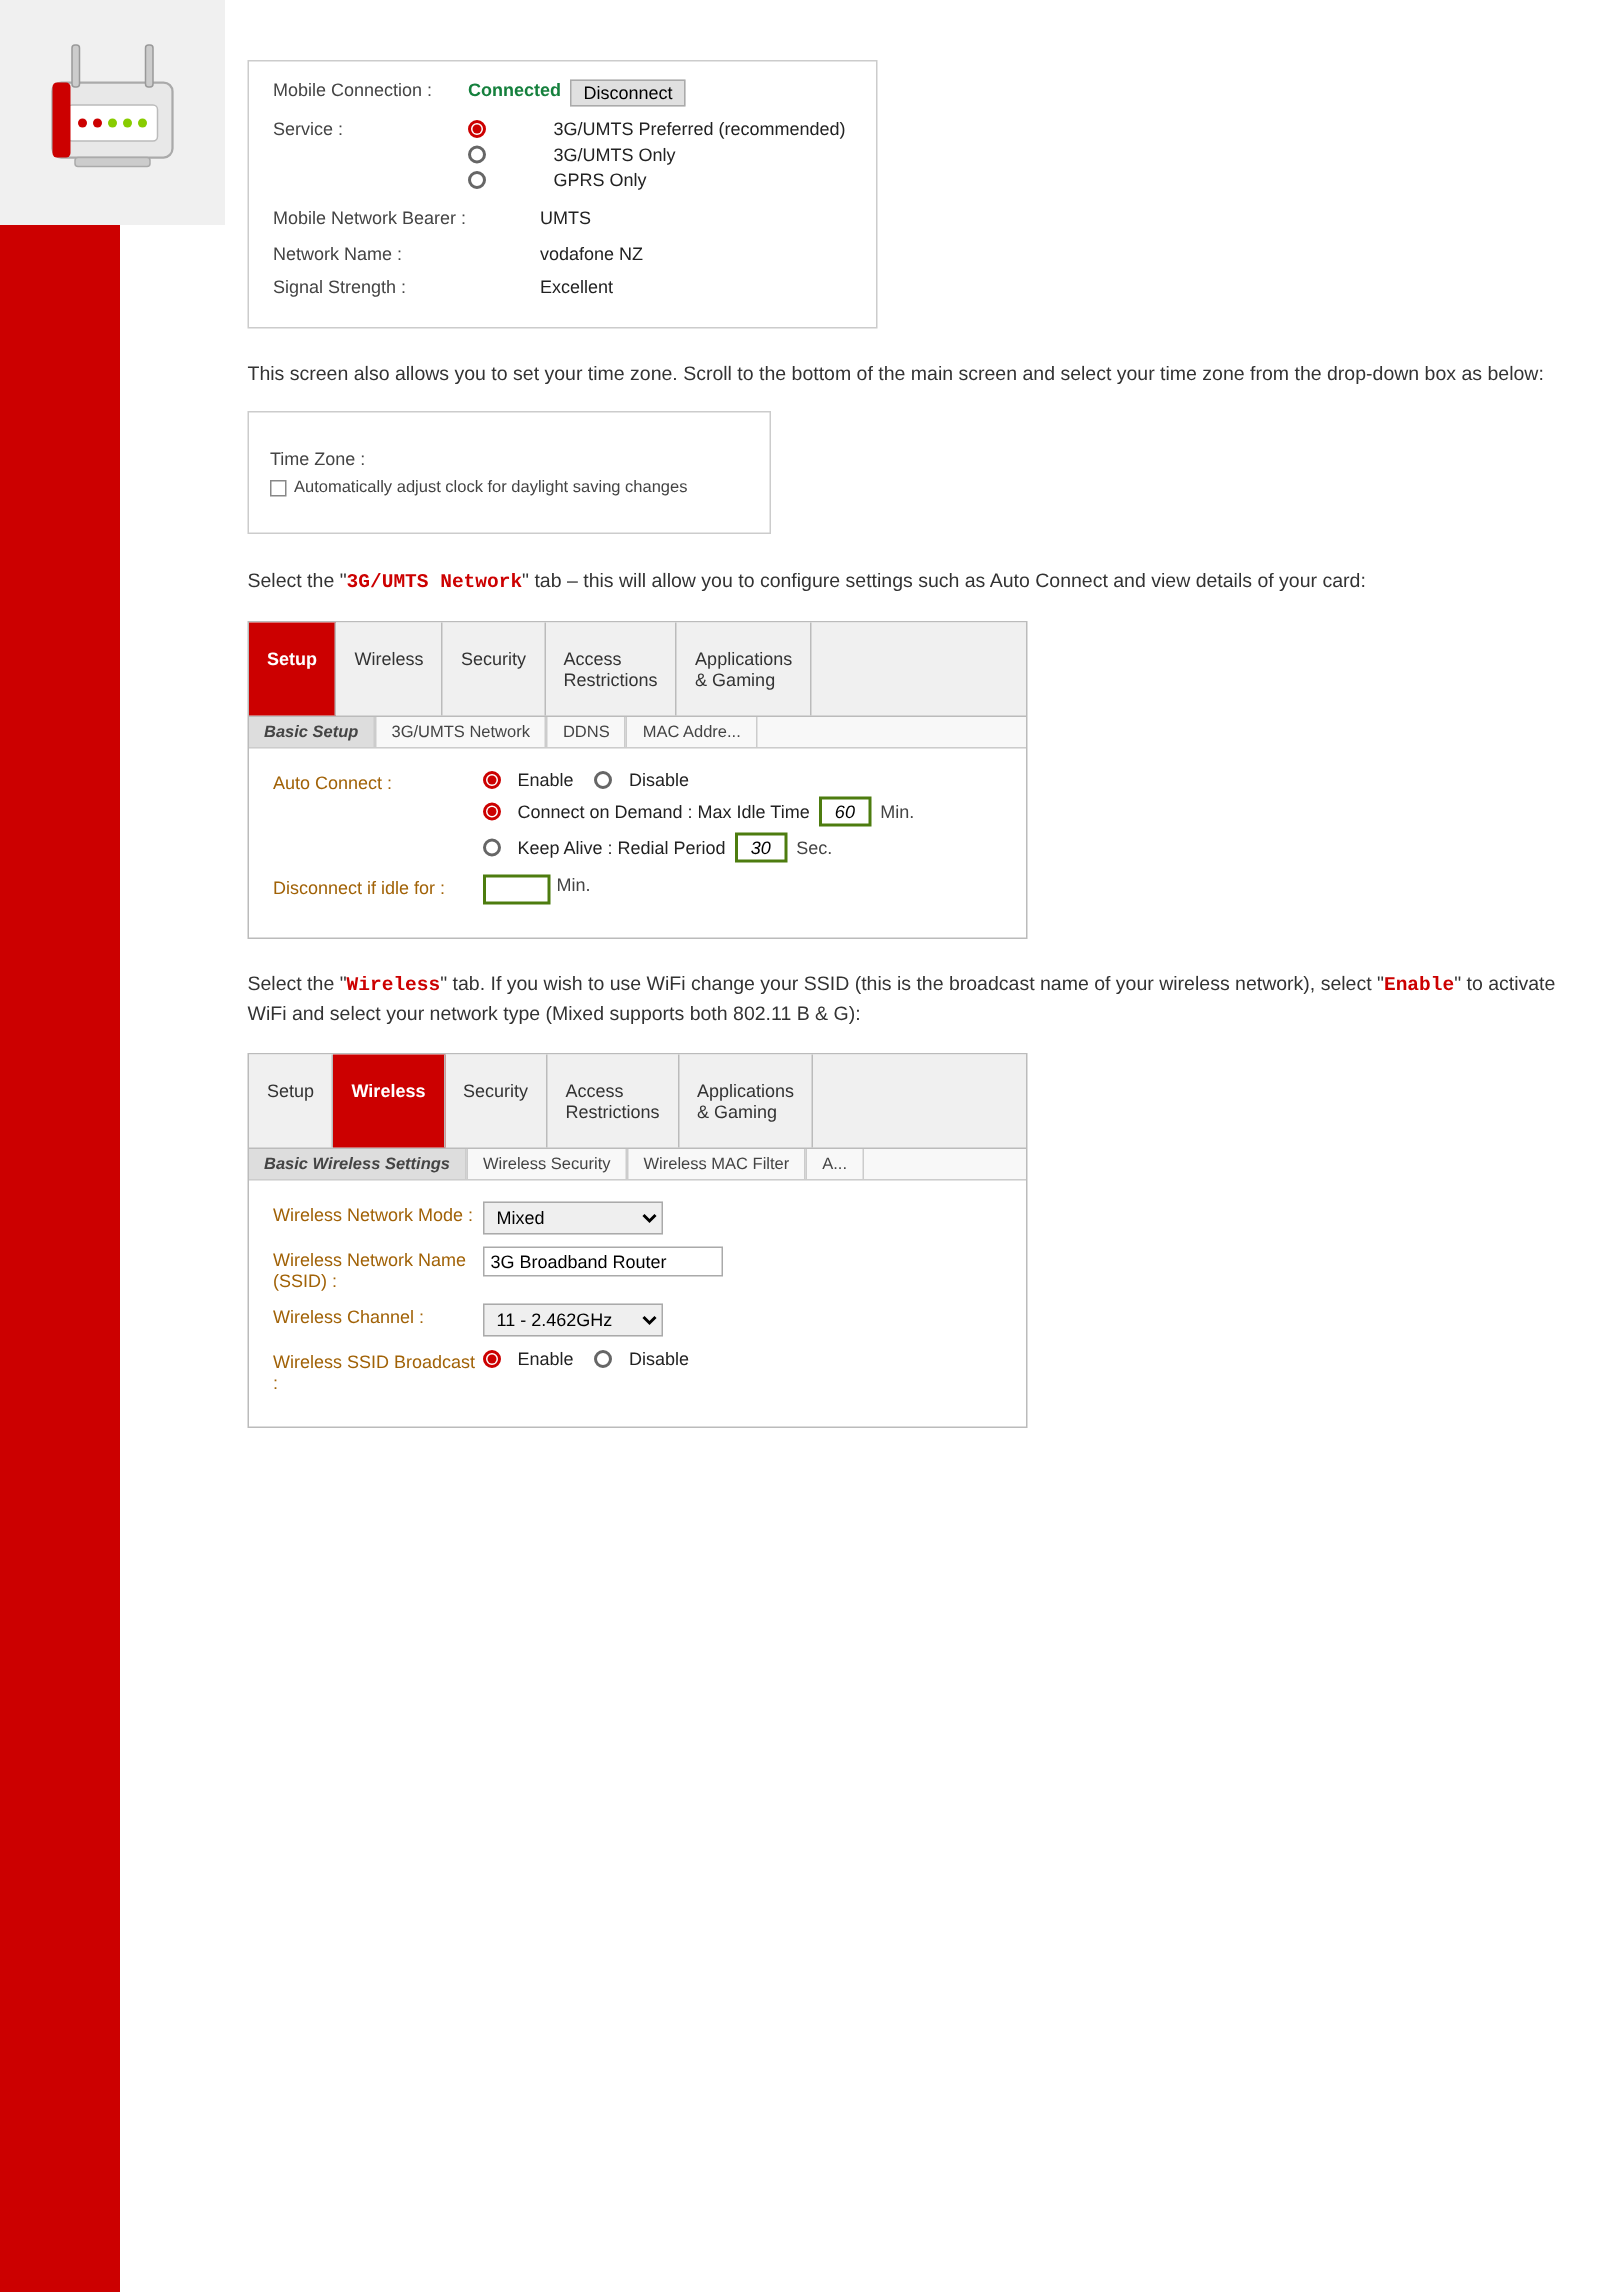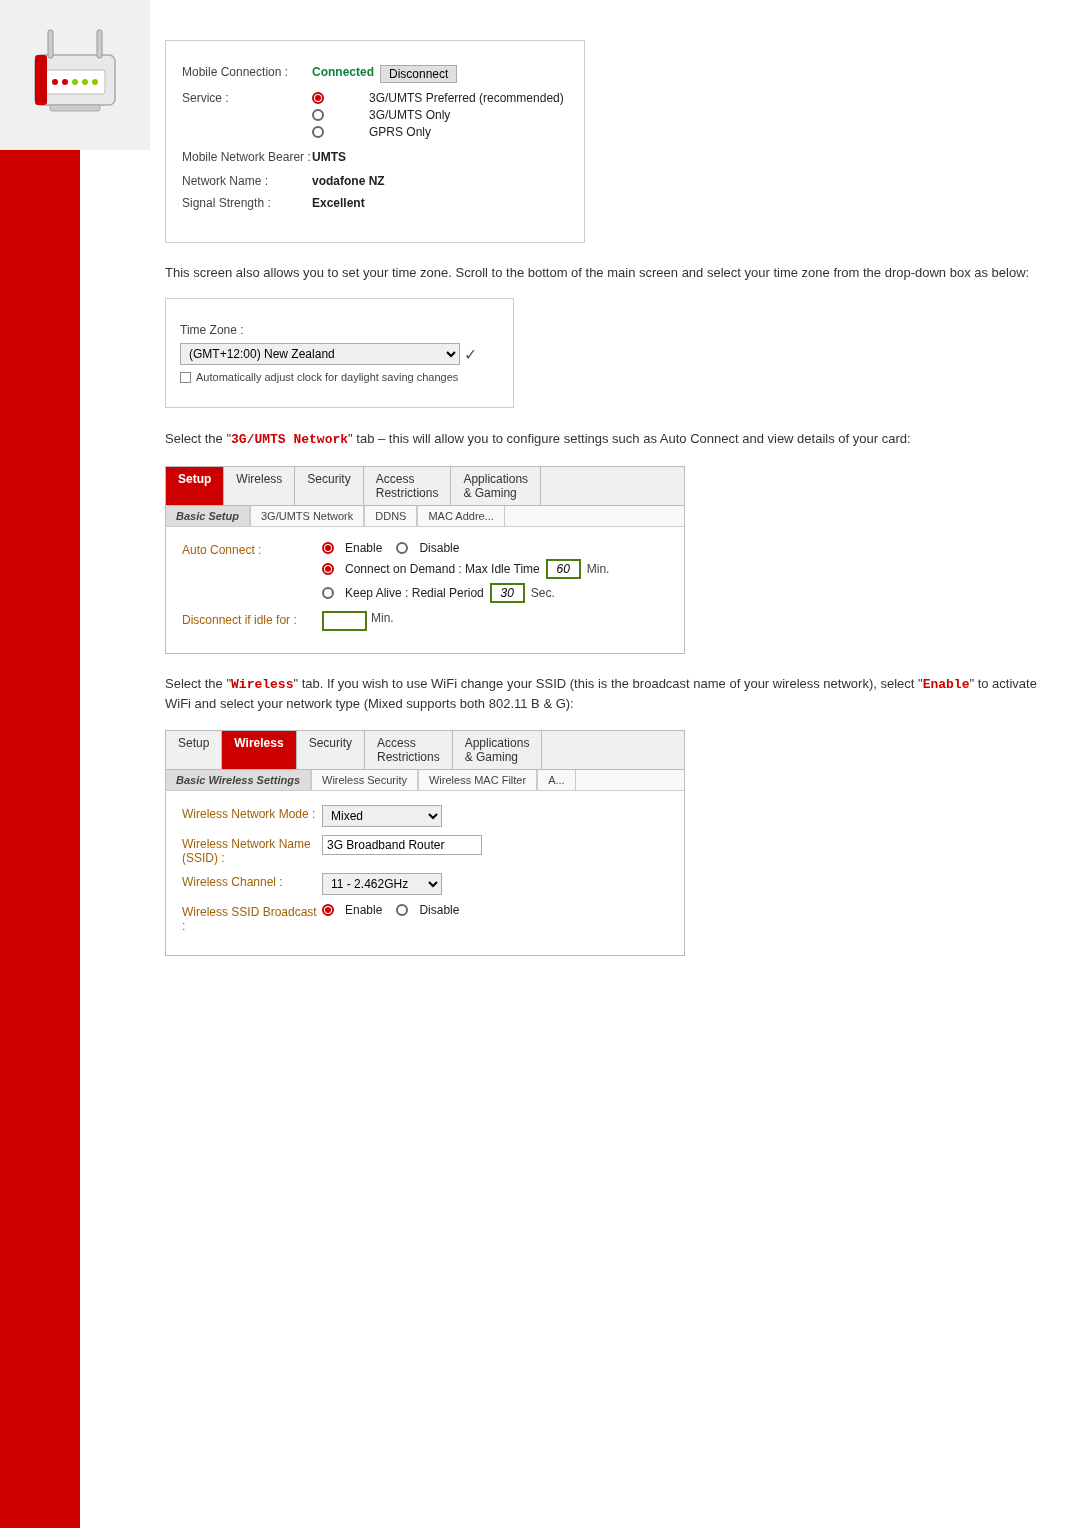--- a/index.html
+++ b/index.html
@@ -42,21 +42,21 @@
       position: absolute;
       left: 155px;
       top: 30px;
       right: 20px;
       padding: 10px;
     }
 
     
     .info-table {
       border: 1px solid #ccc;
-      padding: 24px 16px;
+      padding: 12px 16px;
       width: 420px;
       background: #fff;
       margin-bottom: 20px;
     }
 
     .info-row {
       display: flex;
       margin-bottom: 8px;
       align-items: flex-start;
     }
@@ -67,21 +67,22 @@
       font-size: 12px;
       flex-shrink: 0;
     }
 
     .info-value {
       color: #222;
       font-size: 12px;
     }
 
     .info-value.bold {
-      font-weight: bold;
+      font-weight: normal;
+      margin-left: 48px;
     }
 
     .connected-text {
       color: #15803d;
       font-weight: bold;
       font-size: 12px;
       margin-right: 6px;
     }
 
     .disconnect-btn {
@@ -202,21 +203,21 @@
       background: #fff;
     }
 
     .tab-bar {
       display: flex;
       background: #f0f0f0;
       border-bottom: 1px solid #bbb;
     }
 
     .tab-item {
-      padding: 5px 12px;
+      padding: 17px 12px;
       font-size: 12px;
       border-right: 1px solid #bbb;
       cursor: pointer;
       color: #333;
       white-space: nowrap;
     }
 
     .tab-item.active {
       background: #cc0000;
       color: #fff;
@@ -384,26 +385,20 @@
     <div class="info-row">
       <span class="info-label">Signal Strength :</span>
       <span class="info-value bold">Excellent</span>
     </div>
   </div>
 
   <p class="desc-text">This screen also allows you to set your time zone. Scroll to the bottom of the main screen and select your time zone from the drop-down box as below:</p>
 
   <div class="timezone-box">
     <div class="timezone-label">Time Zone :</div>
-    <div class="timezone-select-row">
-      <select class="timezone-select">
-        <option>(GMT+12:00) New Zealand</option>
-      </select>
-      <span style="font-size:16px; margin-left:4px; color:#555;">✓</span>
-    </div>
     <div class="checkbox-row">
       <div class="checkbox-box"></div>
       <span>Automatically adjust clock for daylight saving changes</span>
     </div>
   </div>
 
   <p class="desc-text">
     <span>Select the "</span><span class="highlight-3g">3G/UMTS Network</span><span>" tab – this will allow you to configure settings such as Auto Connect and view details of your card:</span>
   </p>
 

